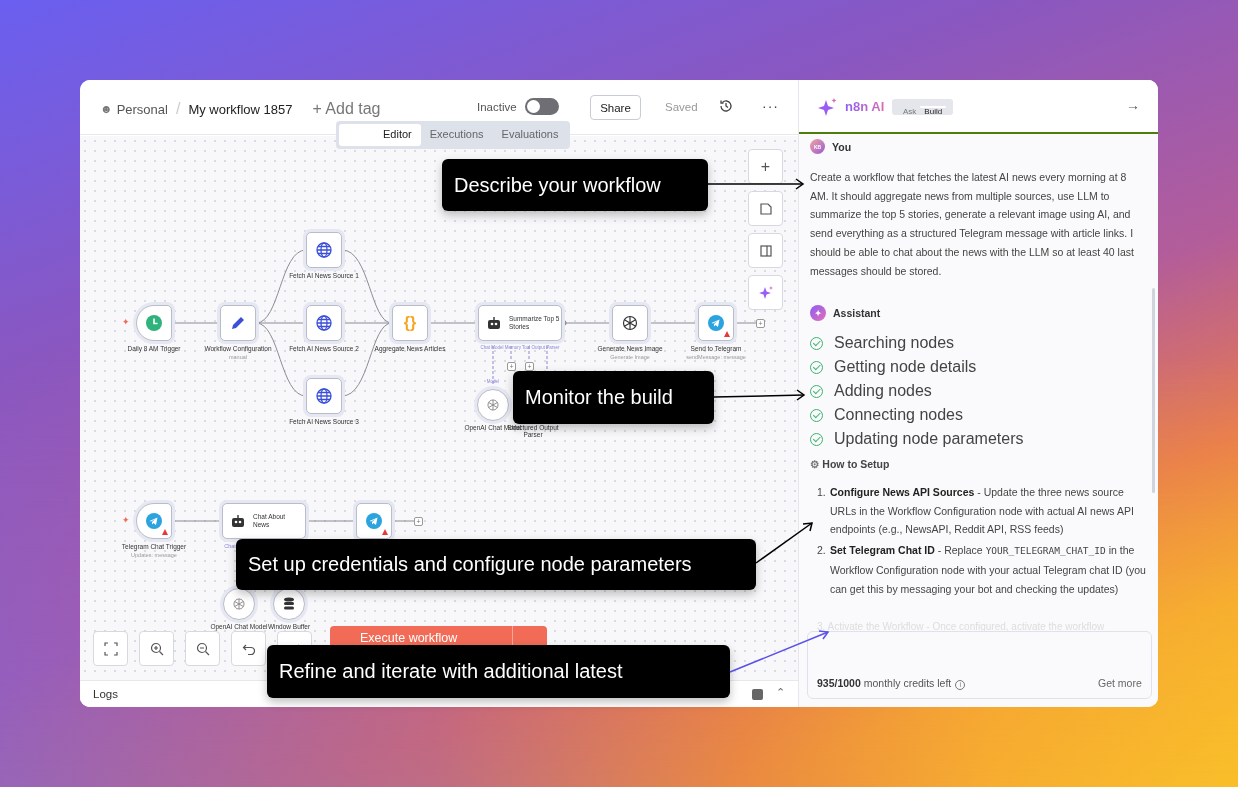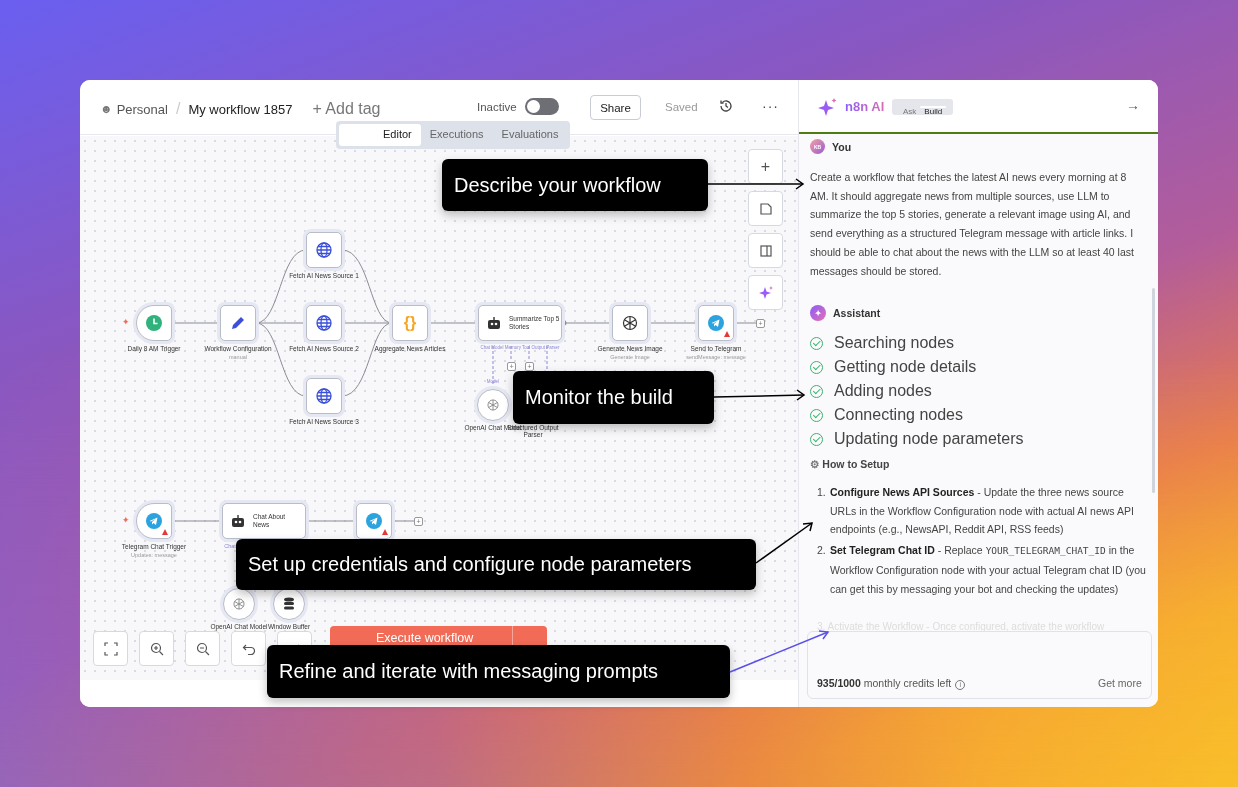--- a/index.html
+++ b/index.html
@@ -44,21 +44,21 @@
     background-size: 10px 10px; overflow: hidden; }
   .logsbar { position: absolute; left: 0; top: 600px; width: 718px; height: 27px; border-top: 1px solid #e6e8ee; background: #fff; }
   .logsbar .label { position: absolute; left: 13px; top: 7px; font-size: 11.5px; color: #333; }
   .logsbar .pop { position: absolute; left: 672px; top: 8px; width: 11px; height: 11px; background: #666; border-radius: 2px; }
   .logsbar .chev { position: absolute; left: 696px; top: 5px; font-size: 11px; color: #666; }
   .side-tools { position: absolute; left: 668px; top: 69px; }
   .side-tool { width: 35px; height: 35px; border: 1px solid #d6d9e0; border-radius: 4px; background: #fff; margin-bottom: 7px; display: flex; align-items: center; justify-content: center; font-size: 16px; color: #555; }
   .bottom-tools { position: absolute; left: 13px; top: 551px; display: flex; gap: 11px; z-index: 2; }
   .bottom-tool { width: 35px; height: 35px; border: 1px solid #d6d9e0; border-radius: 4px; background: #fff; display: flex; align-items: center; justify-content: center; color: #555; font-size: 13px; }
   .exec-btn { position: absolute; left: 250px; top: 546px; width: 217px; height: 34px; background: #f26b56; border-radius: 4px; color: #fff; font-size: 12.5px; z-index: 1; }
-  .exec-btn .txt { position: absolute; left: 46px; top: 5px; text-align: right; }
+  .exec-btn .txt { position: absolute; left: 30px; top: 5px; text-align: right; }
   .exec-btn .split { position: absolute; left: 182px; top: 0; width: 1px; height: 34px; background: rgba(255,255,255,0.4); }
 
   
   .node { position: absolute; width: 36px; height: 36px; background: #fff; border: 1.5px solid #b9bdc7; border-radius: 5px; box-shadow: 0 0 0 3px #e5e7f3; display: flex; align-items: center; justify-content: center; }
   .node.trigger { border-radius: 18px 5px 5px 18px; }
   .node.wide { width: 84px; justify-content: flex-start; padding-left: 8px; }
   .node.round { border-radius: 50%; width: 32px; height: 32px; }
   .node-label { position: absolute; font-size: 6.5px; color: #333; text-align: center; width: 110px; white-space: nowrap; }
   .node-sub { position: absolute; font-size: 5.5px; color: #999; text-align: center; width: 110px; }
   .wide-text { font-size: 6.5px; color: #333; margin-left: 8px; line-height: 8px; }
@@ -391,20 +391,25 @@
           <svg width="14" height="14" viewBox="0 0 14 14">
             <path d="M10 3l2.5 2.5L10 8M12.5 5.5H5a3.5 3.5 0 0 0 0 7h3" fill="none" stroke="#555" stroke-width="1.2"></path>
           </svg>
         </div>
     </div>
     <div class="exec-btn">
       <span class="txt">Execute workflow</span>
       <span class="split"></span>
     </div>
 
+    <div class="logsbar">
+      <span class="label">Logs</span>
+      <span class="pop"></span>
+      <span class="chev">⌃</span>
+    </div>
   </div>
 
   <div class="panel">
     <div class="panel-head">
       <svg class="sparkle" width="20" height="20" viewBox="0 0 20 20">
           <path d="M8 3l2 6 6 2-6 2-2 6-2-6-6-2 6-2z" fill="#9b5cf6"></path>
           <path d="M16 1l.8 1.7L18.5 3.5l-1.7.8L16 6l-.8-1.7L13.5 3.5l1.7-.8z" fill="#d96cb3"></path>
         </svg>
       <span class="ai-title">n8n AI</span>
       <div class="mode">
@@ -464,21 +469,21 @@
     <div class="input-box">
       <div class="credits"><b>935/1000</b><span> monthly credits left</span><span class="info-i">i</span></div>
       <span class="getmore">Get more</span>
     </div>
   </div>
 </div>
 
 <div class="callout" style="left:442px;top:159px;width:266px;height:52px;">Describe your workflow</div>
 <div class="callout" style="left:513px;top:371px;width:201px;height:53px;">Monitor the build</div>
 <div class="callout" style="left:236px;top:539px;width:520px;height:51px;">Set up credentials and configure node parameters</div>
-<div class="callout" style="left:267px;top:645px;width:463px;height:53px;">Refine and iterate with messaging prompts</div>
+<div class="callout" style="left:267px;top:645px;width:463px;height:53px;">Refine and iterate with additional latest</div>
 
 <svg class="arrows" width="1238" height="787">
   <g stroke="#000" stroke-width="1.5" fill="none">
     <path d="M708 184 L803 184"></path>
       <path d="M796 179 L803 184 L796 189"></path>
     <path d="M714 397 L804 395"></path>
       <path d="M797 390 L804 395 L797 400"></path>
     <path d="M756 563 L812 523"></path>
       <path d="M803 524 L812 523 L810 531"></path>
   </g>

